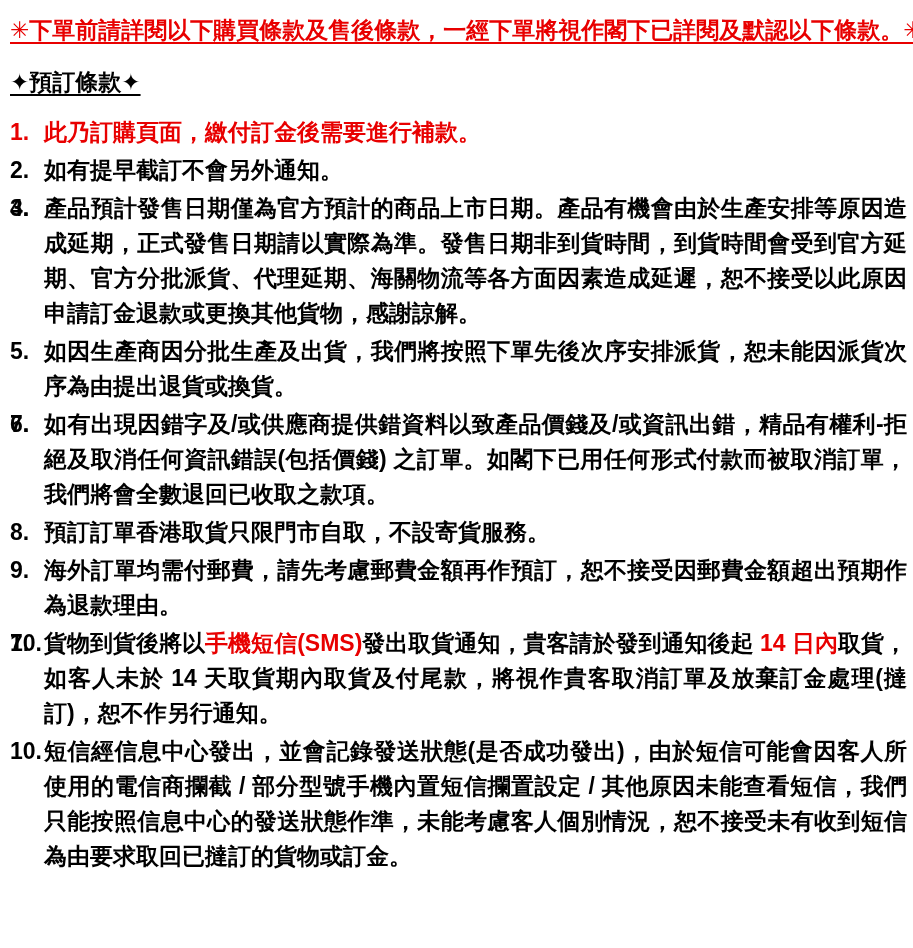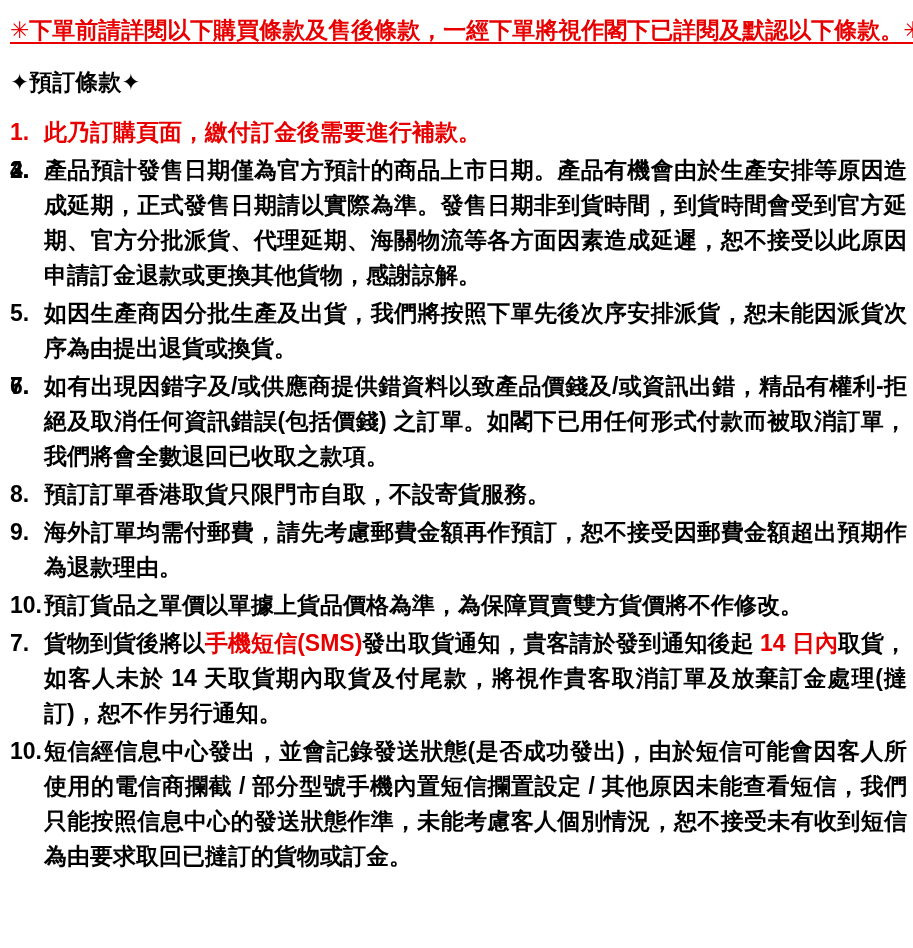--- a/index.html
+++ b/index.html
@@ -19,20 +19,21 @@
   .notice-header {
     color: var(--red);
     text-decoration: underline;
     text-underline-offset: 4px;
     line-height: 34px;
     margin: 0 0 18px 2px;
     white-space: nowrap;
   }
   .section-title {
     color: var(--black);
+    text-decoration: underline;
     text-underline-offset: 4px;
     line-height: 34px;
     margin: 12px 0 16px 2px;
   }
   ol.terms {
     list-style: none;
     margin: 0;
     padding: 0;
   }
   ol.terms li {
@@ -55,24 +56,24 @@
 </style>
 </head>
 <body>
 
 <div class="notice-header">✳下單前請詳閱以下購買條款及售後條款，一經下單將視作閣下已詳閱及默認以下條款。✳</div>
 
 <div class="section-title">✦預訂條款✦</div>
 
 <ol class="terms" id="terms-list">
     <li class="item-red"><span class="num">1.</span><span>此乃訂購頁面，繳付訂金後需要進行補款。</span></li>
-    <li><span class="num">2.</span></li>
+    <li><span class="num">2.</span><span>如有提早截訂不會另外通知。</span></li>
     <li><span class="num">3.</span></li>
     <li><span class="num">4.</span><span>產品預計發售日期僅為官方預計的商品上市日期。產品有機會由於生產安排等原因造成延期，正式發售日期請以實際為準。發售日期非到貨時間，到貨時間會受到官方延期、官方分批派貨、代理延期、海關物流等各方面因素造成延遲，恕不接受以此原因申請訂金退款或更換其他貨物，感謝諒解。</span></li>
     <li><span class="num">5.</span><span>如因生產商因分批生產及出貨，我們將按照下單先後次序安排派貨，恕未能因派貨次序為由提出退貨或換貨。</span></li>
     <li><span class="num">6.</span></li>
     <li><span class="num">7.</span><span>如有出現因錯字及/或供應商提供錯資料以致產品價錢及/或資訊出錯，精品有權利-拒絕及取消任何資訊錯誤(包括價錢) 之訂單。如閣下已用任何形式付款而被取消訂單，我們將會全數退回已收取之款項。</span></li>
     <li><span class="num">8.</span><span>預訂訂單香港取貨只限門市自取，不設寄貨服務。</span></li>
     <li><span class="num">9.</span><span>海外訂單均需付郵費，請先考慮郵費金額再作預訂，恕不接受因郵費金額超出預期作為退款理由。</span></li>
-    <li><span class="num">10.</span><span>預訂貨品之單價以單據上貨品價格為準，為保障買賣雙方貨價將不作修改。</span></li>
+    <li><span class="num">10.</span></li>
     <li><span class="num">7.</span><span>貨物到貨後將以</span><span class="part-red-underline">手機短信(SMS)</span><span>發出取貨通知，貴客請於發到通知後起 </span><span class="part-red-underline">14 日內</span><span>取貨，如客人未於 14 天取貨期內取貨及付尾款，將視作貴客取消訂單及放棄訂金處理(撻訂)，恕不作另行通知。</span></li>
     <li><span class="num">10.</span><span>短信經信息中心發出，並會記錄發送狀態(是否成功發出)，由於短信可能會因客人所使用的電信商攔截 / 部分型號手機內置短信攔置設定 / 其他原因未能查看短信，我們只能按照信息中心的發送狀態作準，未能考慮客人個別情況，恕不接受未有收到短信為由要求取回已撻訂的貨物或訂金。</span></li>
   </ol>
 
 </body></html>

